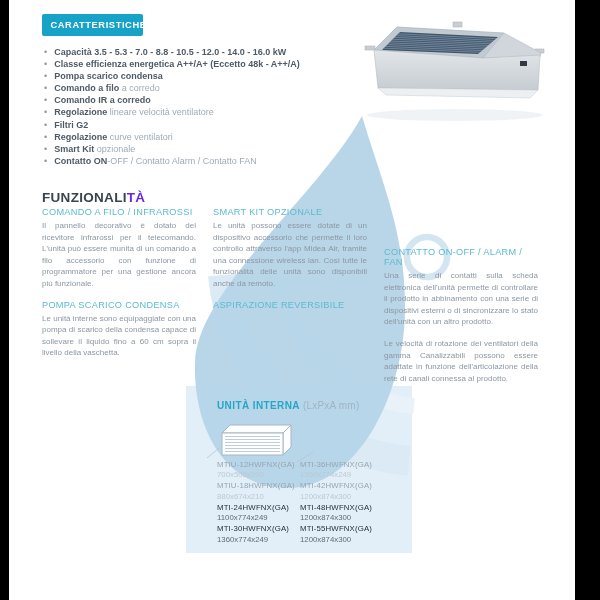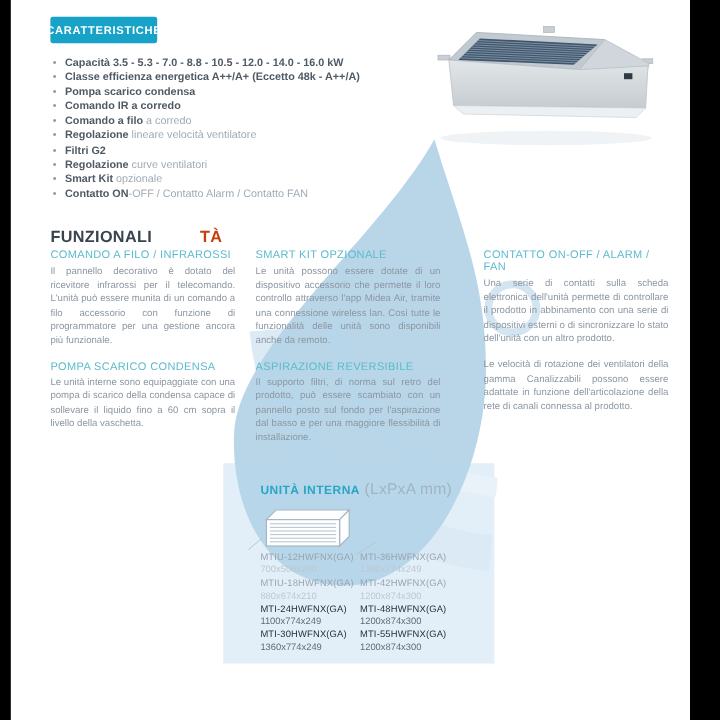--- a/index.html
+++ b/index.html
@@ -11,47 +11,47 @@
 
   
   .panel{position:absolute;left:186px;top:386px;width:226px;height:167px;background:#e3eff8;z-index:0;}
   .watermark{position:absolute;left:0;top:0;z-index:1;pointer-events:none;}
 
   .content{position:absolute;left:0;top:0;width:600px;height:600px;z-index:2;}
 
   
   .badge{position:absolute;left:42px;top:14px;width:89px;height:22px;background:#17a2c7;
          color:#fff;font-size:9.3px;font-weight:700;letter-spacing:.6px;border-radius:2px;
-         display:flex;align-items:center;justify-content:center;}
+         display:flex;align-items:center;justify-content:center;padding-left:12px;}
 
   
   .features{position:absolute;left:44px;top:46px;width:340px;list-style:none;margin:0;padding:0;}
   .features li{font-size:9px;line-height:12.1px;white-space:nowrap;}
   .features li .dot{color:#8b97a1;margin-right:7px;font-size:9px;}
   .features .dark{color:#4f5a64;font-weight:600;}
   .features .light{color:#9fabb5;font-weight:400;}
 
   
   .photo{position:absolute;left:360px;top:20px;}
 
   
   .fn-title{position:absolute;left:42px;top:190px;margin:0;font-size:13.5px;font-weight:700;
             letter-spacing:.3px;color:#39444e;}
-  .fn-title .accent{color:#c2410c;padding-left:40px;}
+  .fn-title .accent{color:#6d28d9;}
 
   .cols{position:absolute;left:42px;top:207px;width:505px;}
   .col{position:absolute;top:0;width:154px;}
-  .col1{left:0;} .col2{left:171px;} .col3{left:361px;}
+  .col1{left:0;} .col2{left:171px;} .col3{left:342px;margin-top:40px;}
   .col h2{margin:0 0 3px 0;font-size:9.2px;font-weight:500;letter-spacing:.3px;color:#5bbbcd;}
   .col p{margin:0 0 10px 0;font-size:8px;line-height:11.6px;color:#8c97a2;text-align:justify;}
 
   
   .iu-title{position:absolute;left:217px;top:400px;margin:0;font-size:10px;font-weight:700;
             letter-spacing:.4px;color:#27a6c5;white-space:nowrap;}
-  .iu-title .sub{font-weight:400;font-size:13px;color:#9fb4c2;letter-spacing:.2px;}
+  .iu-title .sub{font-weight:400;font-size:10px;color:#9fb4c2;letter-spacing:.2px;}
   .diagram{position:absolute;left:205px;top:420px;}
 
   .models{position:absolute;top:460px;width:86px;}
   .models-left{left:217px;} .models-right{left:300px;}
   .model{height:21.4px;}
   .model .name{font-size:7.8px;font-weight:400;letter-spacing:.15px;color:#272f37;line-height:10.4px;white-space:nowrap;}
   .model .dims{font-size:7.8px;color:#5f6b76;line-height:10px;white-space:nowrap;}
   .model.muted .name{color:#97a5b1;}
   .model.muted .dims{color:#bcc8d2;}
 </style>
@@ -71,22 +71,22 @@
   </svg>
 
   <div class="content">
 
     <div class="badge">CARATTERISTICHE</div>
 
     <ul class="features">
       <li><span class="dot">•</span><span class="dark">Capacità 3.5 - 5.3 - 7.0 - 8.8 - 10.5 - 12.0 - 14.0 - 16.0 kW</span><span class="light"></span></li>
       <li><span class="dot">•</span><span class="dark">Classe efficienza energetica A++/A+ (Eccetto 48k - A++/A)</span><span class="light"></span></li>
       <li><span class="dot">•</span><span class="dark">Pompa scarico condensa</span><span class="light"></span></li>
+      <li><span class="dot">•</span><span class="dark">Comando a filo</span><span class="light"> a corredo</span></li>
       <li><span class="dot">•</span><span class="dark">Comando IR a corredo</span><span class="light"></span></li>
-      <li><span class="dot">•</span><span class="dark">Comando a filo</span><span class="light"> a corredo</span></li>
       <li><span class="dot">•</span><span class="dark">Regolazione</span><span class="light"> lineare velocità ventilatore</span></li>
       <li><span class="dot">•</span><span class="dark">Filtri G2</span><span class="light"></span></li>
       <li><span class="dot">•</span><span class="dark">Regolazione</span><span class="light"> curve ventilatori</span></li>
       <li><span class="dot">•</span><span class="dark">Smart Kit</span><span class="light"> opzionale</span></li>
       <li><span class="dot">•</span><span class="dark">Contatto ON</span><span class="light">-OFF / Contatto Alarm / Contatto FAN</span></li>
     </ul>
 
     <svg class="photo" width="185" height="105" viewBox="0 0 185 105">
       <ellipse cx="95" cy="95" rx="88" ry="6" fill="#f0f3f5"></ellipse>
       <rect x="5" y="26" width="10" height="4" fill="#c9ced4" stroke="#aeb6bd" stroke-width="0.6"></rect>
@@ -128,21 +128,20 @@
       <div class="col col1">
         <h2>COMANDO A FILO / INFRAROSSI</h2>
         <p>Il pannello decorativo è dotato del ricevitore infrarossi per il telecomando. L'unità può essere munita di un comando a filo accessorio con funzione di programmatore per una gestione ancora più funzionale.</p>
         <h2>POMPA SCARICO CONDENSA</h2>
         <p>Le unità interne sono equipaggiate con una pompa di scarico della condensa capace di sollevare il liquido fino a 60 cm sopra il livello della vaschetta.</p>
       </div>
       <div class="col col2">
         <h2>SMART KIT OPZIONALE</h2>
         <p>Le unità possono essere dotate di un dispositivo accessorio che permette il loro controllo attraverso l'app Midea Air, tramite una connessione wireless lan. Così tutte le funzionalità delle unità sono disponibili anche da remoto.</p>
         <h2>ASPIRAZIONE REVERSIBILE</h2>
-        <p>Il supporto filtri, di norma sul retro del prodotto, può essere scambiato con un pannello posto sul fondo per l'aspirazione dal basso e per una maggiore flessibilità di installazione.</p>
       </div>
       <div class="col col3">
         <h2>CONTATTO ON-OFF / ALARM / FAN</h2>
         <p>Una serie di contatti sulla scheda elettronica dell'unità permette di controllare il prodotto in abbinamento con una serie di dispositivi esterni o di sincronizzare lo stato dell'unità con un altro prodotto.</p>
         <p>Le velocità di rotazione dei ventilatori della gamma Canalizzabili possono essere adattate in funzione dell'articolazione della rete di canali connessa al prodotto.</p>
       </div>
     </div>
 
     <h3 class="iu-title"><span>UNITÀ INTERNA</span><span class="sub"> (LxPxA mm)</span></h3>
 

